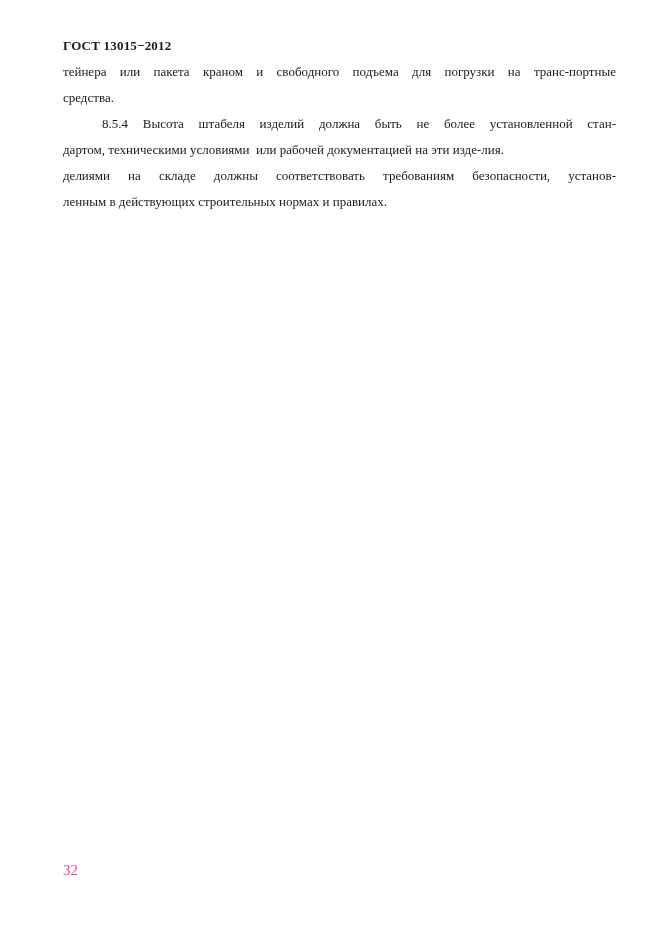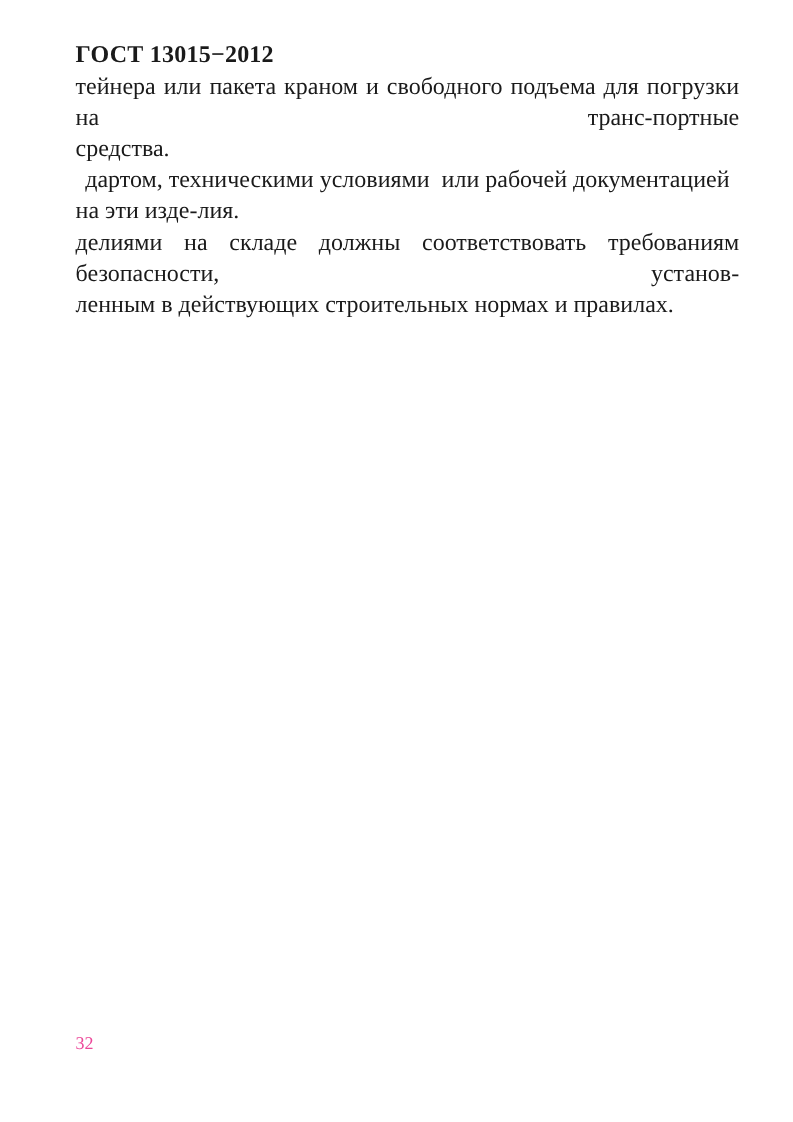--- a/index.html
+++ b/index.html
@@ -14,21 +14,21 @@
     background: #ffffff;
     font-family: "Liberation Serif", "DejaVu Serif", serif;
     color: #1a1a1a;
     overflow: hidden;
   }
   .content {
     position: absolute;
     left: 63px;
     top: 33px;
     width: 553px;
-    font-size: 20px;
+    font-size: 13px;
     line-height: 26px;
   }
   .doc-header {
     font-weight: bold;
     letter-spacing: 0.2px;
   }
   .para {
     margin: 0;
   }
   .line {
@@ -62,20 +62,21 @@
   <div class="content">
 
     <div class="doc-header">ГОСТ 13015−2012</div>
 
     <div class="para">
       <div class="line justify">тейнера или пакета краном и свободного подъема для погрузки на транс-портные</div>
       <div class="line last">средства.</div>
     </div>
 
     <div class="para">
+      <div class="line justify indent">8.5.4 Высота штабеля изделий должна быть не более установленной стан-</div>
       <div class="line last">дартом, техническими условиями  или рабочей документацией на эти изде-лия.</div>
     </div>
 
     <div class="para">
       <div class="line justify">делиями на складе должны соответствовать требованиям безопасности,  установ-</div>
       <div class="line last">ленным в действующих строительных нормах и правилах.</div>
     </div>
 
   </div>
 

